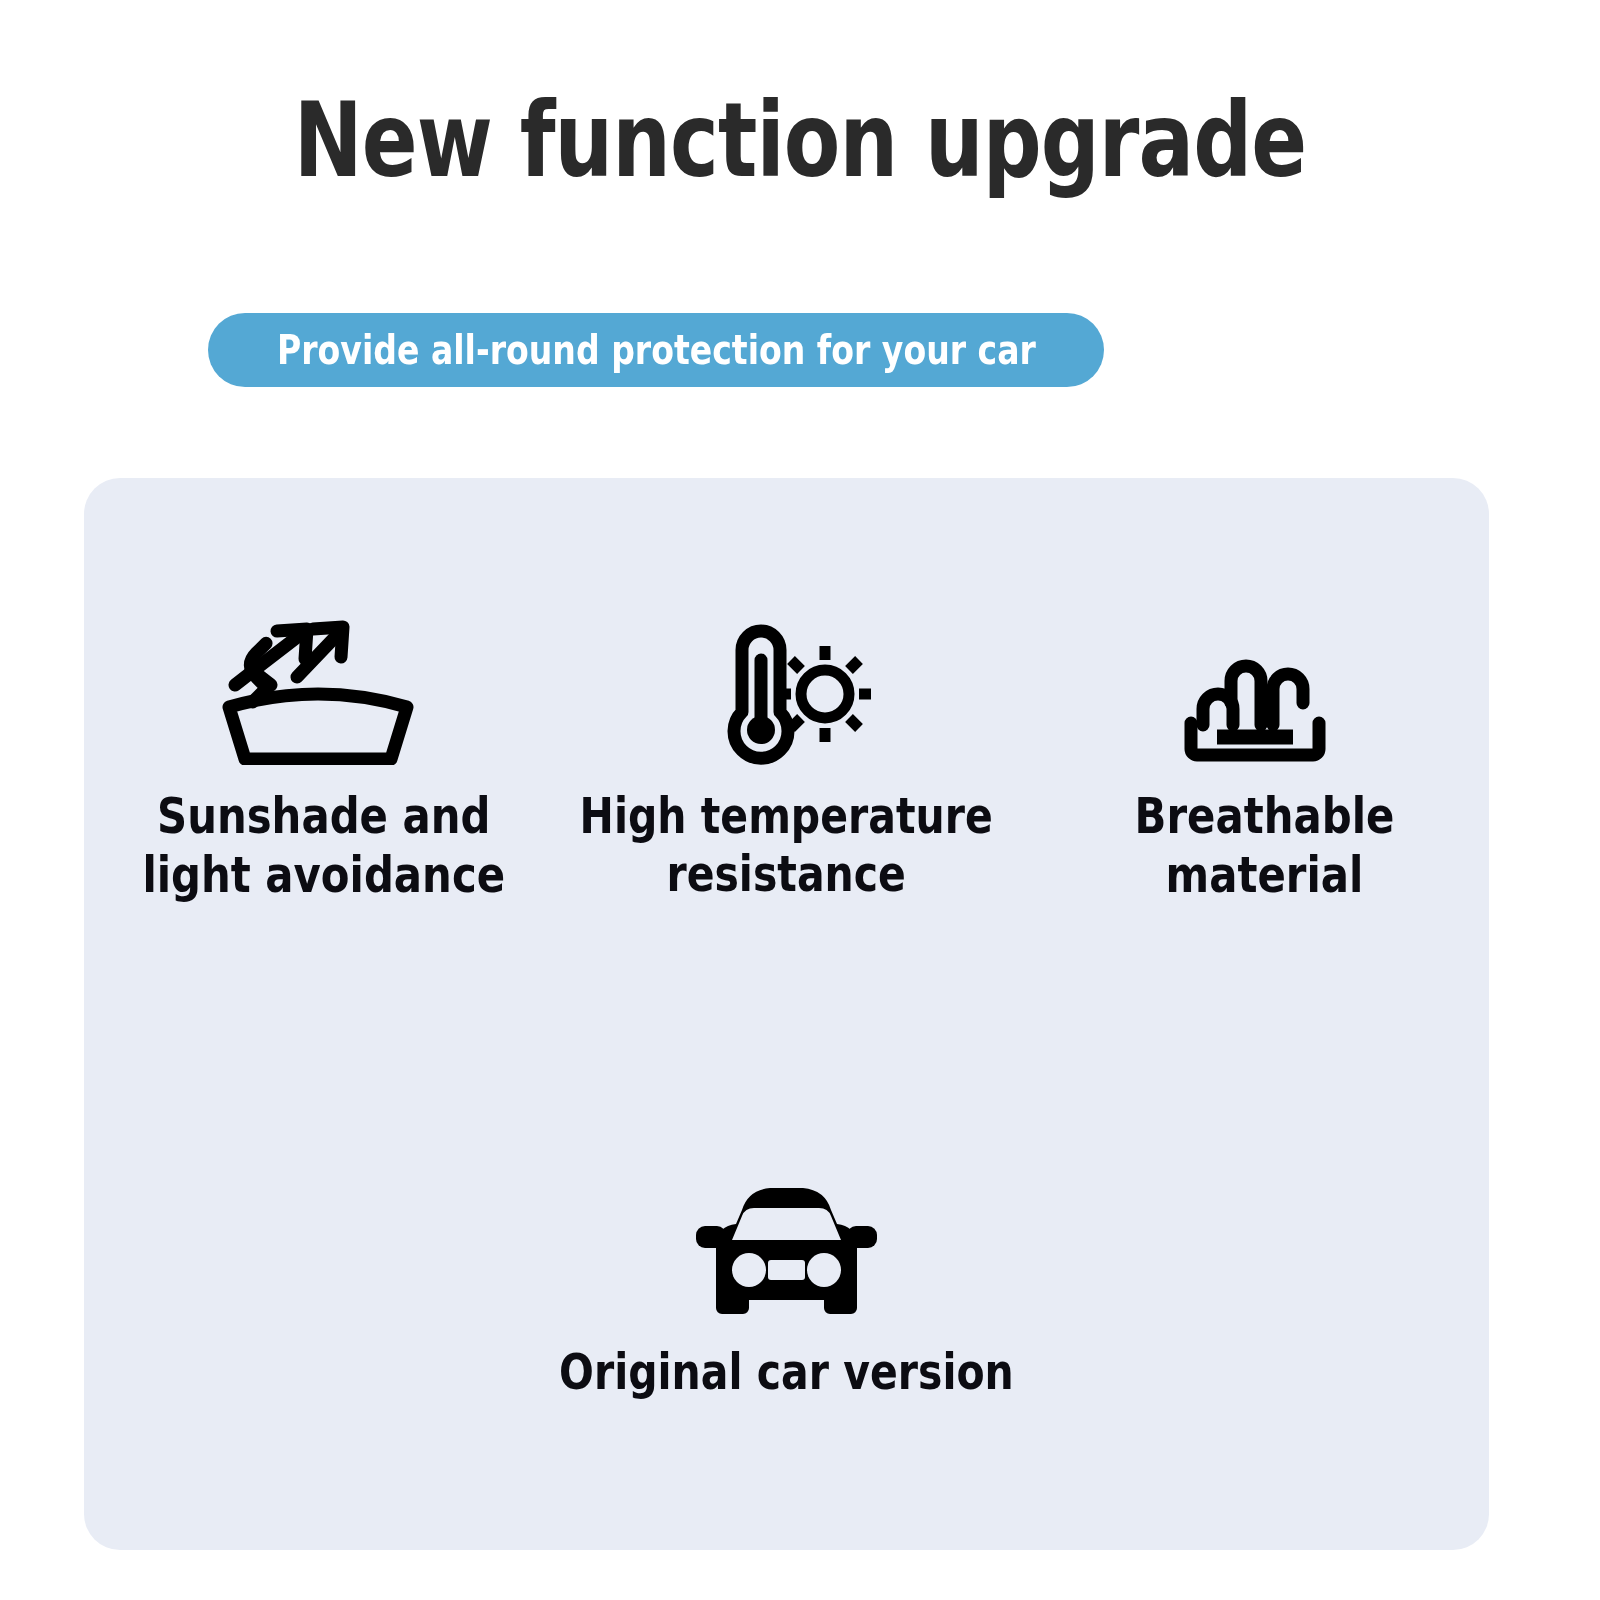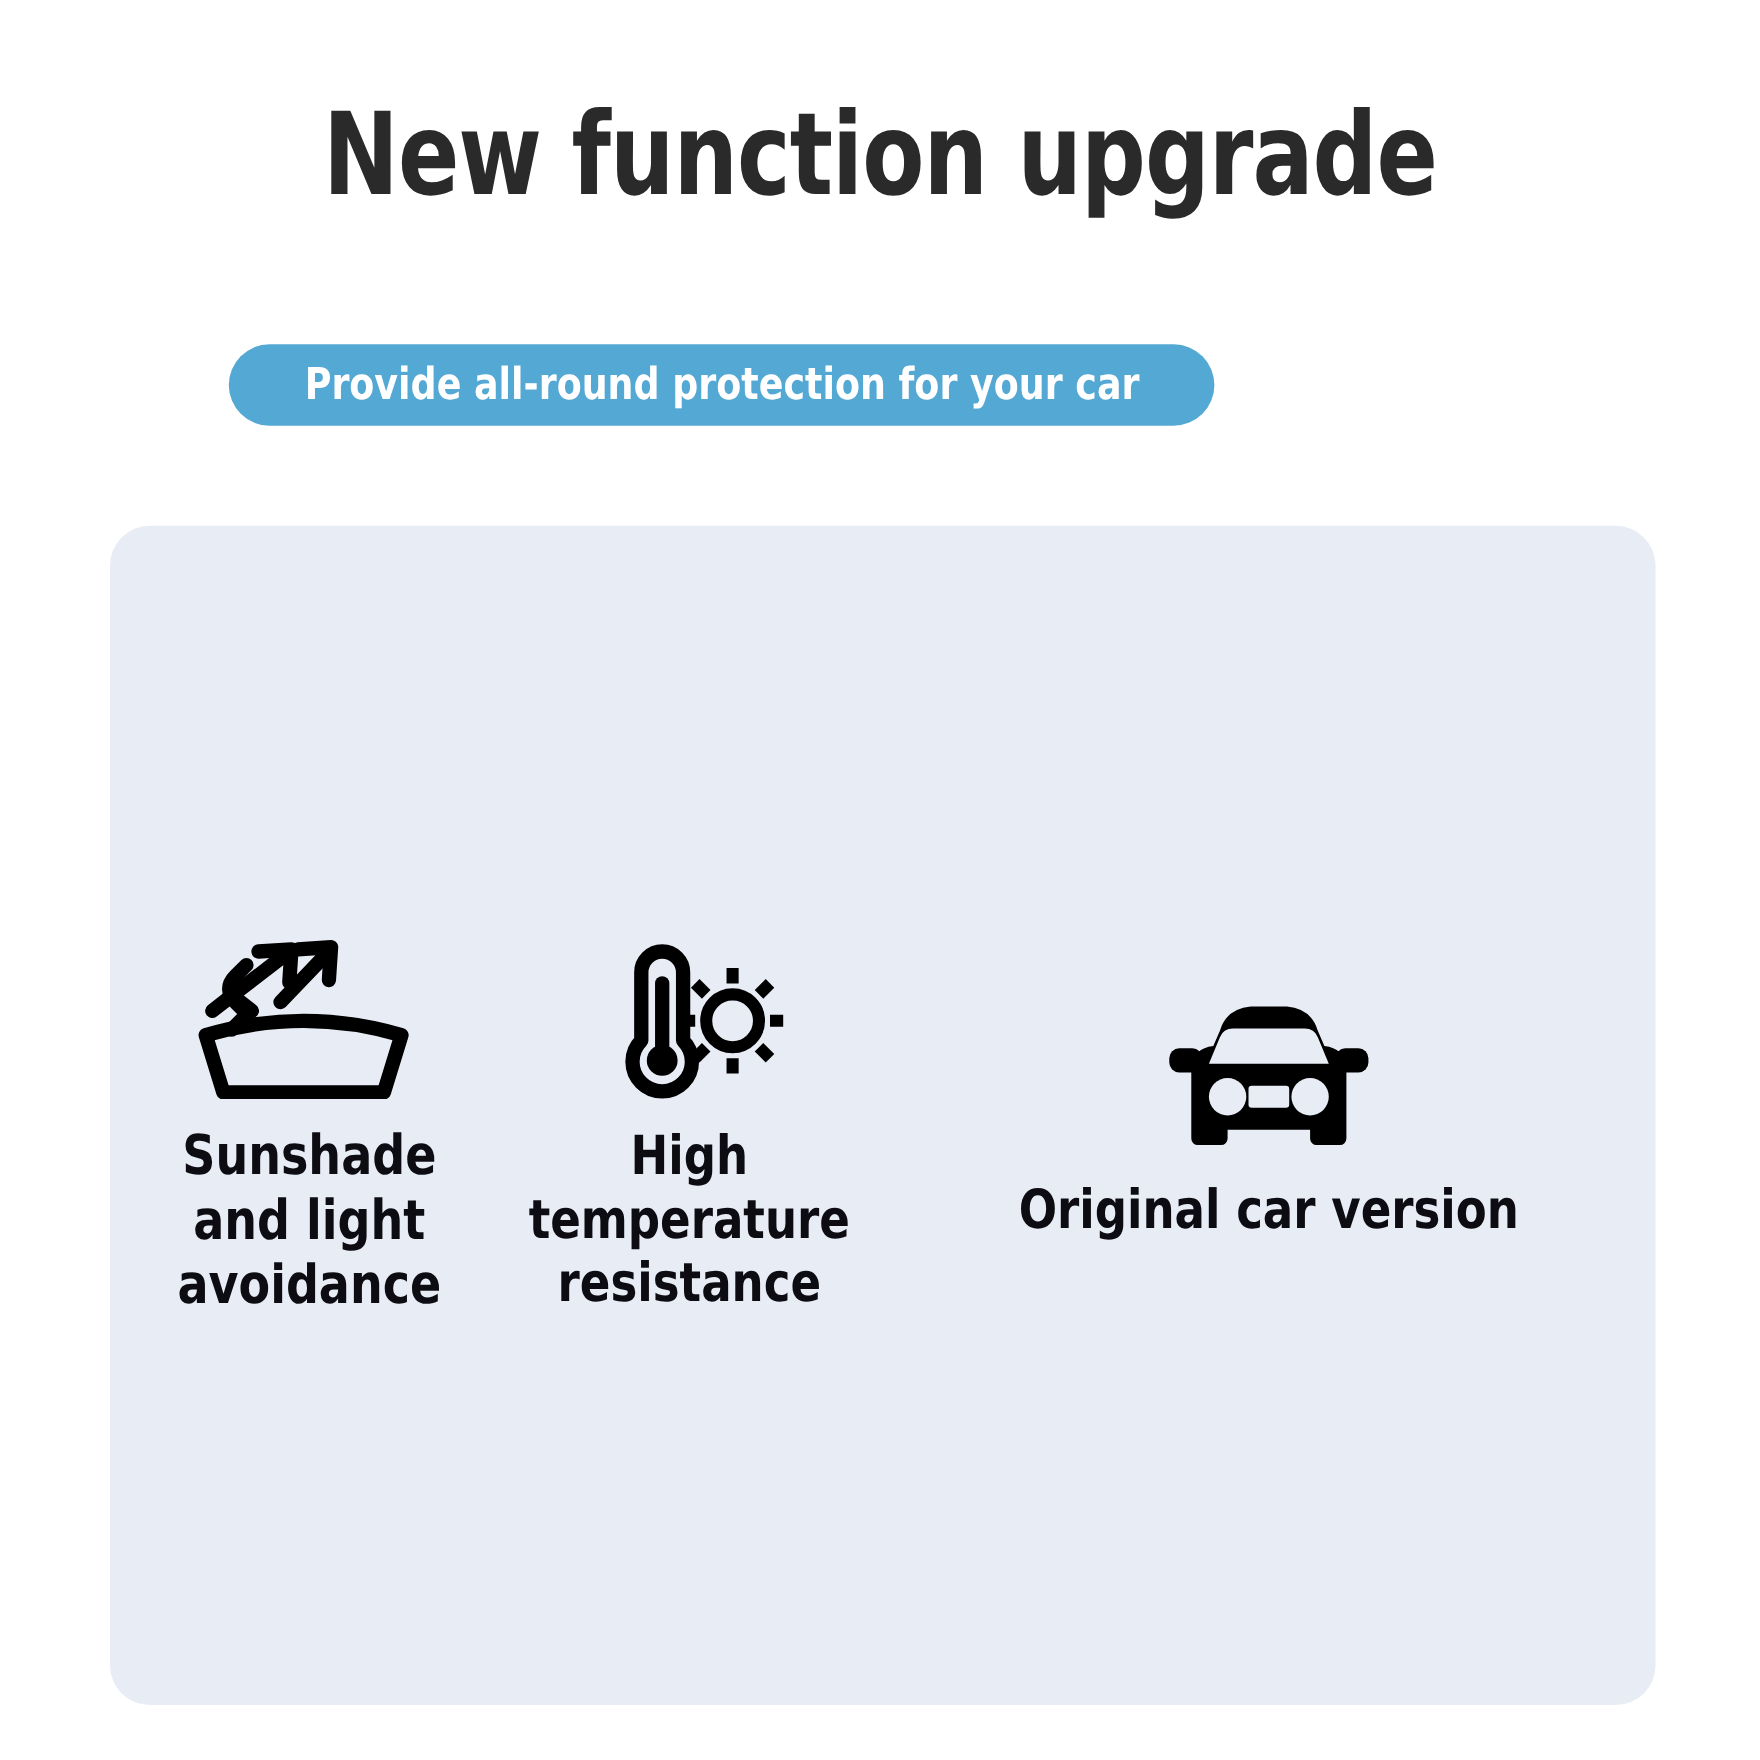--- a/index.html
+++ b/index.html
@@ -58,29 +58,29 @@
     color: #ffffff;
     white-space: nowrap;
     transform: scaleX(0.92);
     display: inline-block;
     letter-spacing: 0px;
   }
 
   
   .feature-card {
     position: absolute;
-    left: 100px;
+    left: 84px;
     top: 478px;
     width: 1405px;
     height: 1072px;
     background: #e8ecf5;
     border-radius: 36px;
     box-sizing: border-box;
     display: flex;
-    flex-direction: row;
+    flex-direction: column;
   }
 
   .feature-row {
     flex: 1;
     display: flex;
     align-items: center;
   }
   .feature-row.row-top { padding-top: 18px; }
 
   .feature-cell {
@@ -165,20 +165,34 @@
             <line x1="90" y1="44" x2="100" y2="54"></line>
             <line x1="148" y1="102" x2="158" y2="112"></line>
             <line x1="158" y1="44" x2="148" y2="54"></line>
             <line x1="100" y1="102" x2="90" y2="112"></line>
           </g>
         </svg>
       </div>
       <div class="feature-label wide">High temperature resistance</div>
     </div>
 
+    <div class="feature-cell cell-3">
+      <div class="icon-box">
+        <svg width="160" height="140" viewBox="0 0 160 140">
+
+          <path d="M56 78 V56 a15 15 0 1 1 30 0 V100" fill="none" stroke="#000" stroke-width="13" stroke-linecap="round" stroke-linejoin="round"></path>
+          <path d="M28 100 V84 a15 15 0 1 1 30 0 V100" fill="none" stroke="#000" stroke-width="13" stroke-linecap="round" stroke-linejoin="round"></path>
+          <path d="M98 100 V64 a15 15 0 1 1 30 0 V78" fill="none" stroke="#000" stroke-width="13" stroke-linecap="round" stroke-linejoin="round"></path>
+
+          <path d="M16 98 V124 a6 6 0 0 0 6 6 H138 a6 6 0 0 0 6 -6 V98" fill="none" stroke="#000" stroke-width="13" stroke-linecap="round" stroke-linejoin="round"></path>
+          <line x1="42" y1="112" x2="118" y2="112" stroke="#000" stroke-width="15" stroke-linecap="butt"></line>
+        </svg>
+      </div>
+      <div class="feature-label">Breathable material</div>
+    </div>
 
   </div>
 
   <div class="feature-row row-bottom">
 
 
     <div class="feature-cell cell-5">
       <div class="icon-box">
         <svg width="185" height="140" viewBox="0 0 185 140">
 

